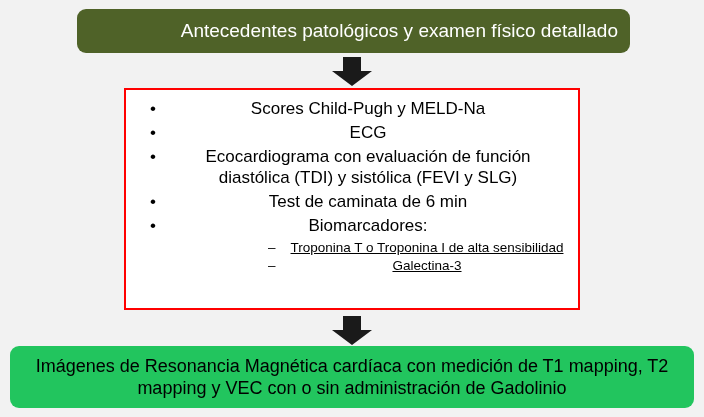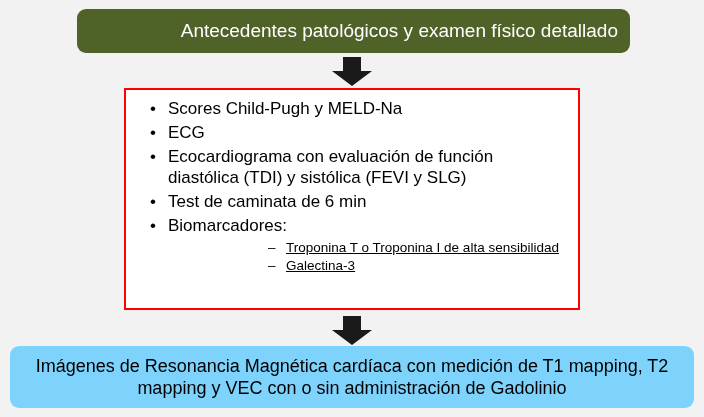--- a/index.html
+++ b/index.html
@@ -66,20 +66,21 @@
     margin: 0;
     padding: 0;
   }
   ul.bullets > li {
     position: relative;
     padding-left: 30px;
     margin: 0 0 2px 0;
     font-size: 17px;
     color: #000000;
     line-height: 1.28;
+    text-align: center;
   }
   ul.bullets > li::before {
     content: "\2022";
     position: absolute;
     left: 12px;
     top: 0;
     font-size: 17px;
     line-height: 1.28;
   }
   ul.sub {
@@ -104,21 +105,21 @@
     line-height: 1.35;
   }
 
   
   .bottom-box {
     position: absolute;
     left: 10px;
     top: 346px;
     width: 684px;
     height: 62px;
-    background: #7dd3fc;
+    background: #22c55e;
     border-radius: 9px;
     display: flex;
     align-items: center;
     justify-content: center;
     color: #000000;
     font-size: 18px;
     text-align: center;
     line-height: 1.25;
     box-sizing: border-box;
     padding: 0 10px;

